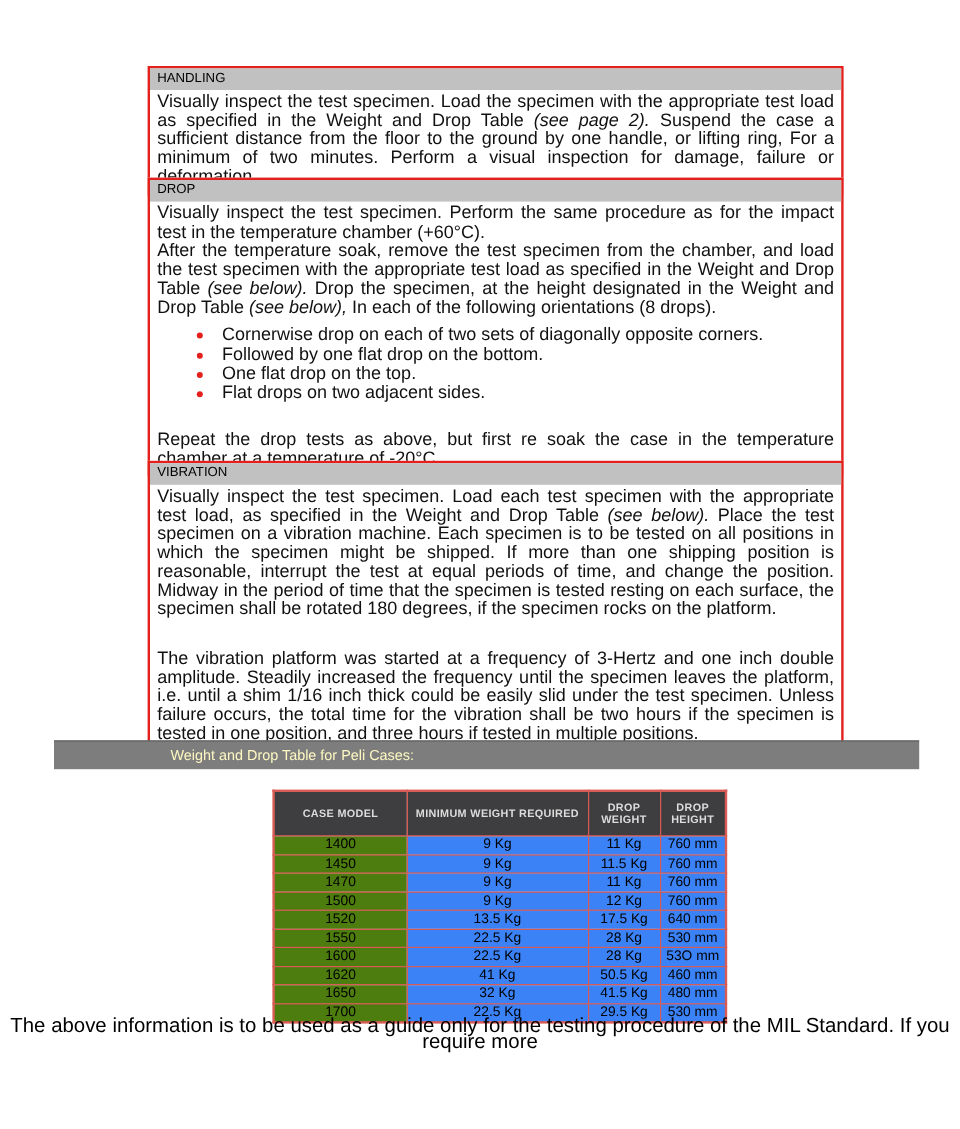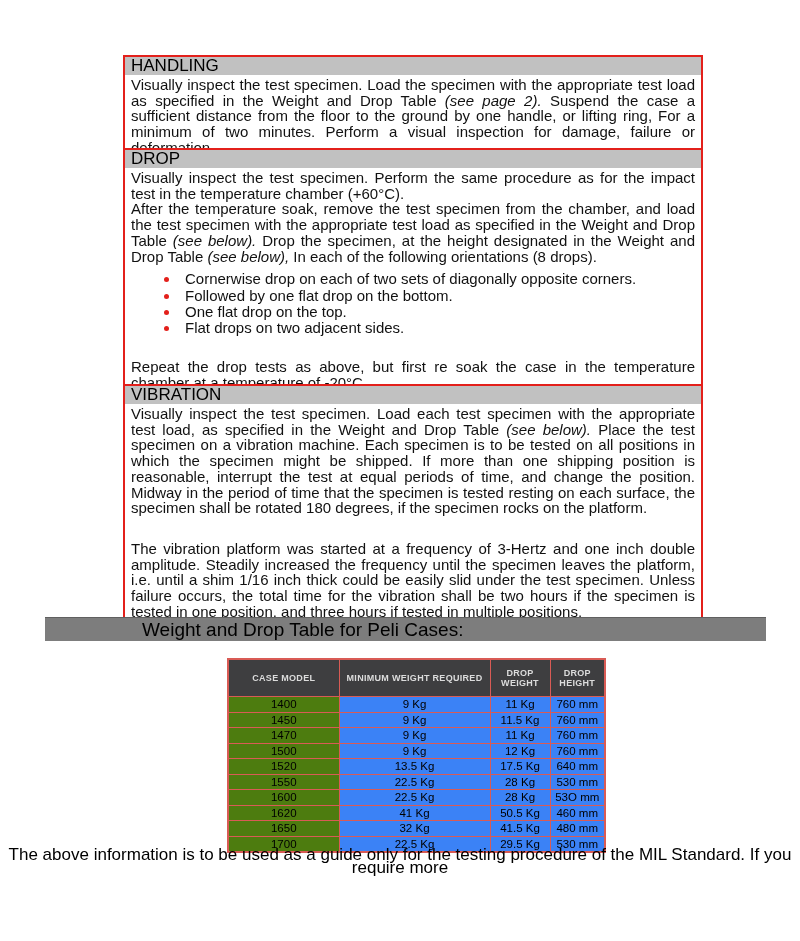--- a/index.html
+++ b/index.html
@@ -2,38 +2,38 @@
 <html><head>
 <meta charset="utf-8">
 <style>
   html, body { margin:0; padding:0; background:#ffffff; }
   body { width:800px; height:941px; font-family:"Liberation Sans", sans-serif; }
   .page { position:relative; width:800px; height:941px; background:#ffffff; overflow:hidden; }
 
   
   .sec { position:absolute; left:123px; width:580px; box-sizing:border-box;
          border:2px solid #e3201b; background:#ffffff; }
-  .sec-header { background:#c1c1c1; color:#000000; font-size:17px; line-height:15px;
+  .sec-header { background:#c1c1c1; color:#000000; font-size:11px; line-height:15px;
                 padding:1px 6px 2px; }
   .sec-body { padding:2px 6px 5px; font-size:15px; line-height:15.7px;
               text-align:justify; color:#111111; }
   .sec-body p { margin:0; }
   .sec-body p.gap-top { margin-top:25px; }
   .sec-body em { font-style:italic; }
 
   
   ul.drops { list-style:none; margin:7px 0 22px 0; padding:0; }
   ul.drops li { position:relative; padding-left:54px; line-height:16.4px; text-align:left; }
   .bullet-dot { position:absolute; left:33px; top:6px; width:5px; height:5px;
                 border-radius:50%; background:#e3201b; }
 
   
   .banner { position:absolute; left:45px; top:617px; width:721px; height:24px;
             box-sizing:border-box; background:#7d7d7d; border-top:1px solid #606060;
-            color:#000000; font-size:19px; line-height:23px; padding-left:97px; }
+            color:#fef9c3; font-size:12px; line-height:23px; padding-left:97px; }
 
   
   table.dtable { position:absolute; left:227px; top:658px; border-collapse:collapse;
                  border:2px solid #d95b55; table-layout:fixed; }
   .dtable th { background:#3e3e40; color:#dcdcdc; font-size:9px; font-weight:bold;
                letter-spacing:0.3px; border:1.5px solid #d95b55; padding:3px 2px;
                height:30px; text-align:center;margin-top:20px; }
   .dtable td { font-size:11.5px; color:#000000; text-align:center;
                border:1.5px solid #d95b55; padding:0 2px; height:14.5px; background:#3b82f6; }
   .dtable td.model { background:#4d7c0f; }

